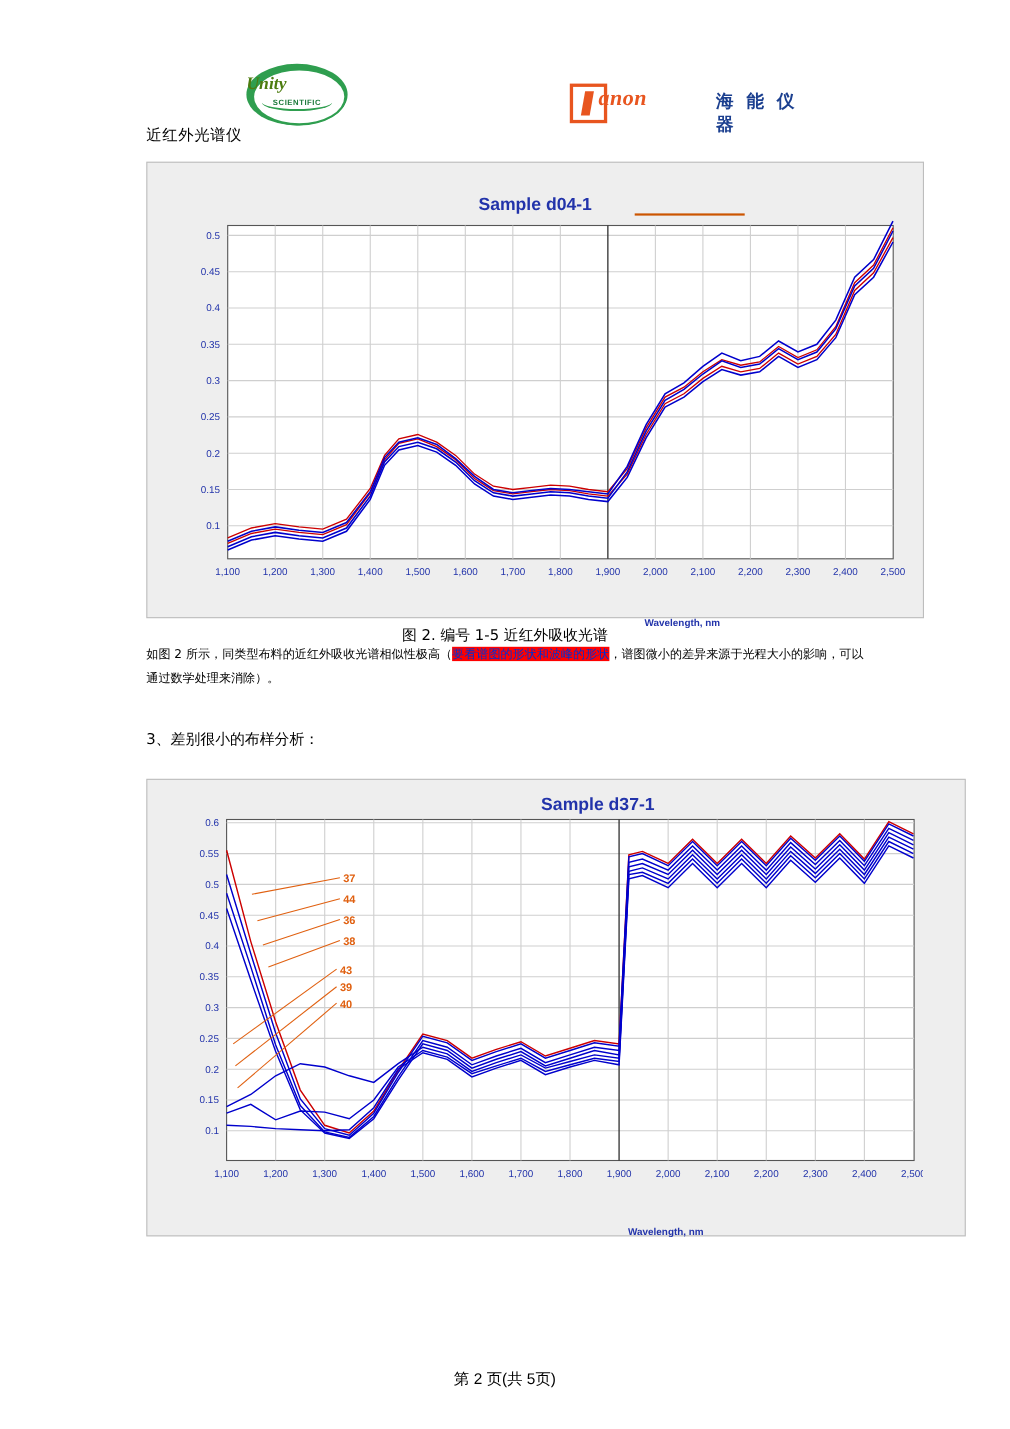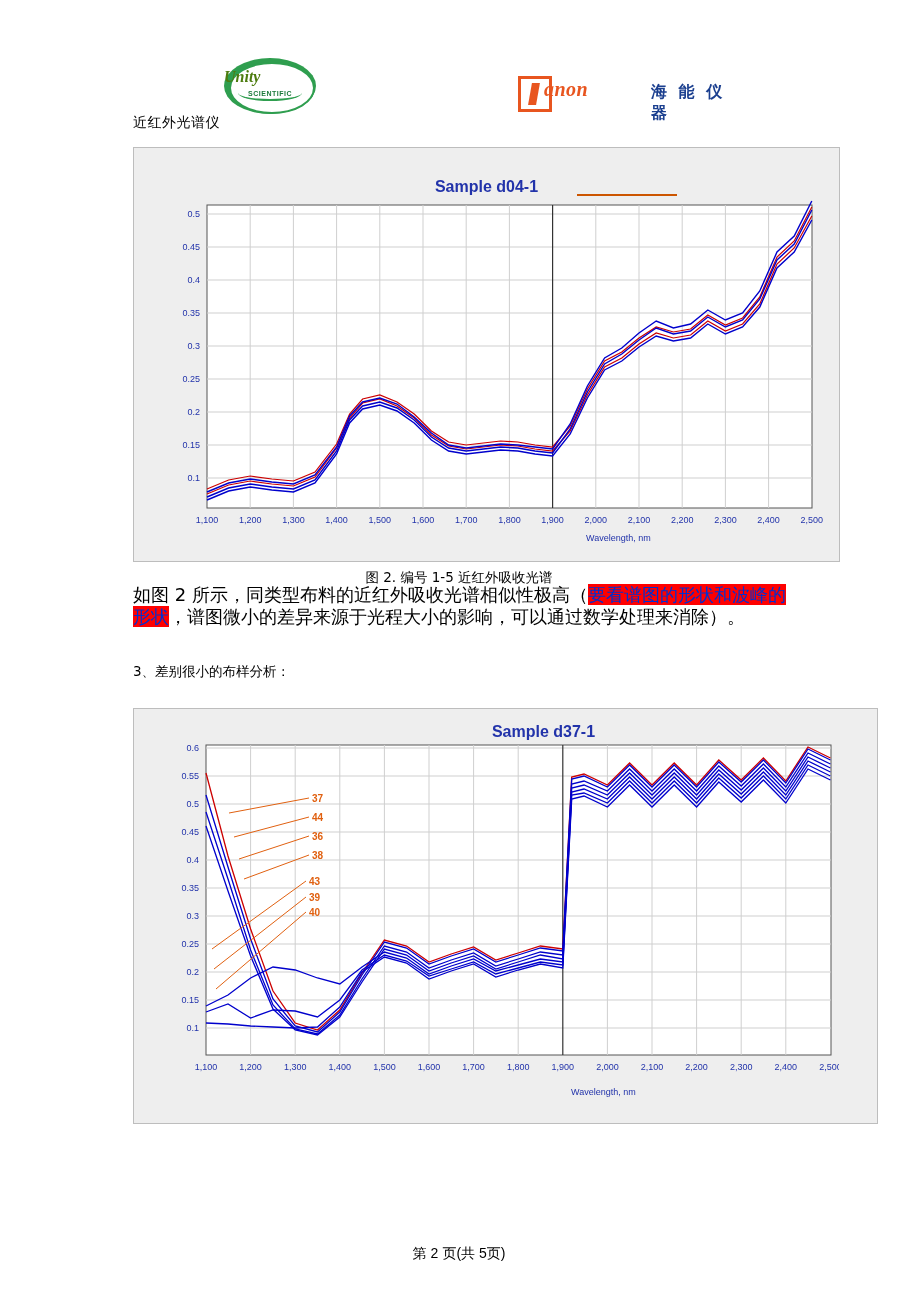--- a/index.html
+++ b/index.html
@@ -183,23 +183,24 @@
     font-weight: bold;
     color: #2233aa;
     transform: rotate(-90deg);
     transform-origin: left top;
     white-space: nowrap;
   }
   .axis-label-x {
     position: absolute;
     font-family: "Liberation Sans", sans-serif;
     font-size: 9px;
-    font-weight: normal;
+    font-weight: bold;
     color: #2233aa;
     white-space: nowrap;
+    margin-top: 28px;
   }
   .tick-label {
     font-family: "Liberation Sans", sans-serif;
     font-size: 9px;
     fill: #2233aa;
   }
   .callout-label {
     font-family: "Liberation Sans", sans-serif;
     font-size: 10px;
     font-weight: bold;
@@ -214,21 +215,21 @@
     text-align: center;
     font-family: "DejaVu Sans", sans-serif;
     font-size: 13.5px;
     color: #000;
   }
   .para {
     position: absolute;
     left: 133px;
     width: 660px;
     font-family: "DejaVu Sans", sans-serif;
-    font-size: 18px;
+    font-size: 11px;
     line-height: 22px;
     color: #000;
   }
   #para1 { top: 584px; }
   .hl {
     background: #ff0000;
     color: #0030d0;
   }
   #section3 {
     position: absolute;

